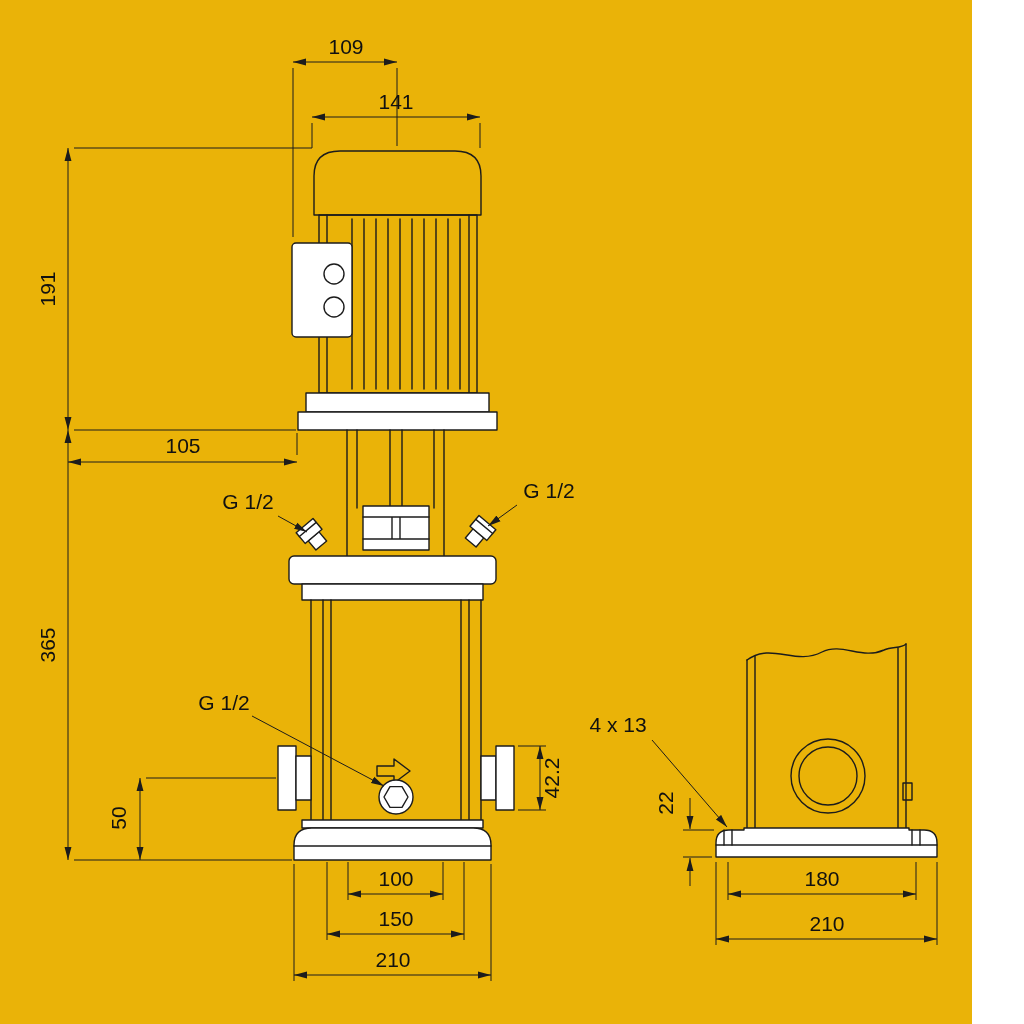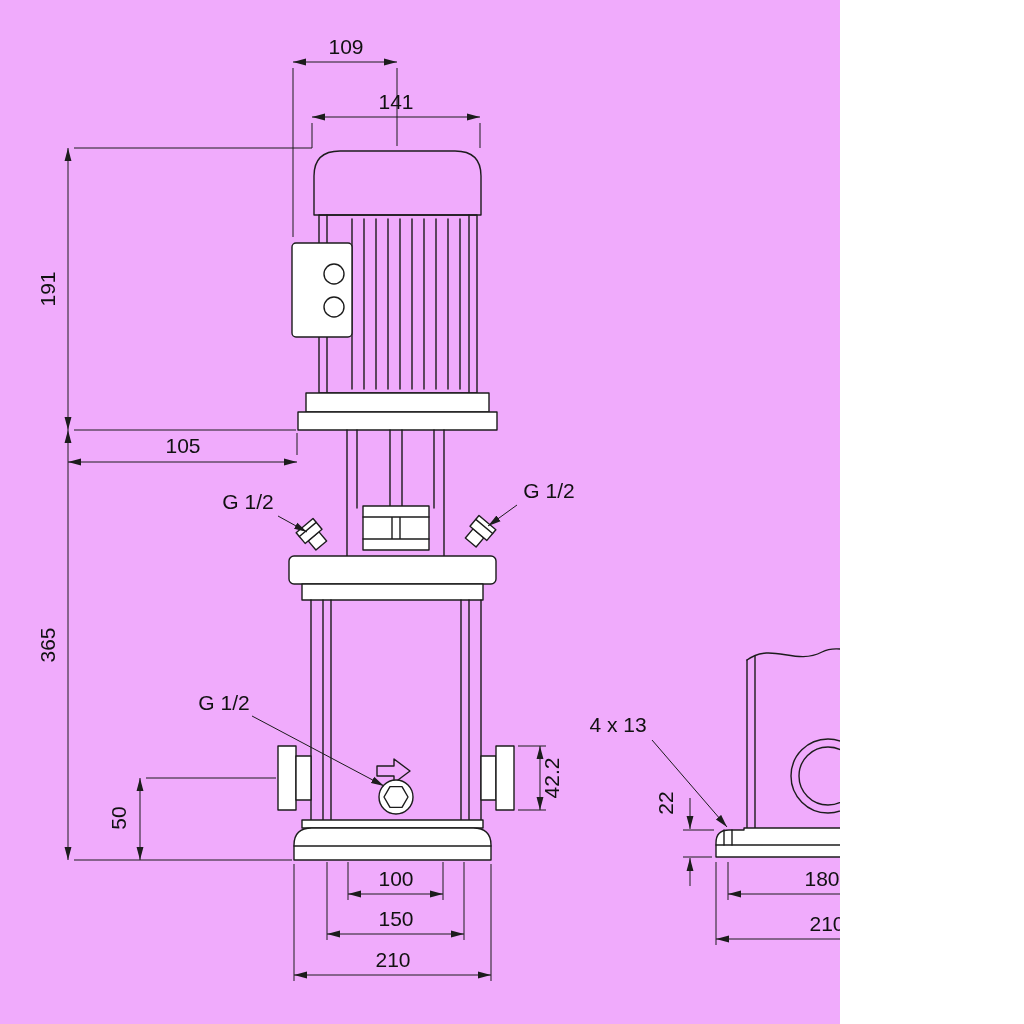--- a/index.html
+++ b/index.html
@@ -1,17 +1,17 @@
 <!DOCTYPE html>
 <html><head>
 <meta charset="utf-8">
 <style>
   html,body{margin:0;padding:0;background:#ffffff;}
   body{width:1024px;height:1024px;font-family:"Liberation Sans",sans-serif;}
-  .stage{position:relative;width:840px;height:1024px;background:#f0abfc;overflow:hidden;}
+  .stage{position:relative;width:972px;height:1024px;background:#eab308;overflow:hidden;}
   svg{display:block;}
   .obj{stroke:#1c1c1c;fill:none;stroke-width:1.4;stroke-linecap:round;stroke-linejoin:round;}
   .dim{stroke:#1c1c1c;fill:none;stroke-width:1;}
   .lbl text{font-family:"Liberation Sans",sans-serif;font-size:21px;fill:#111111;stroke:none;}
 </style>
 </head>
 <body>
 
 <div class="stage">
 <svg width="1024" height="1024" viewBox="0 0 1024 1024">

